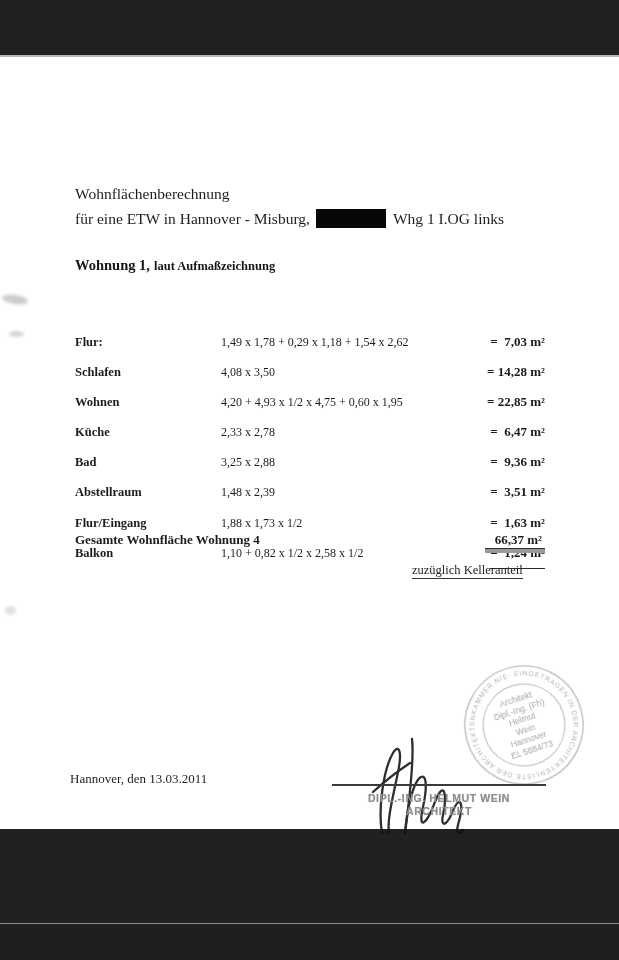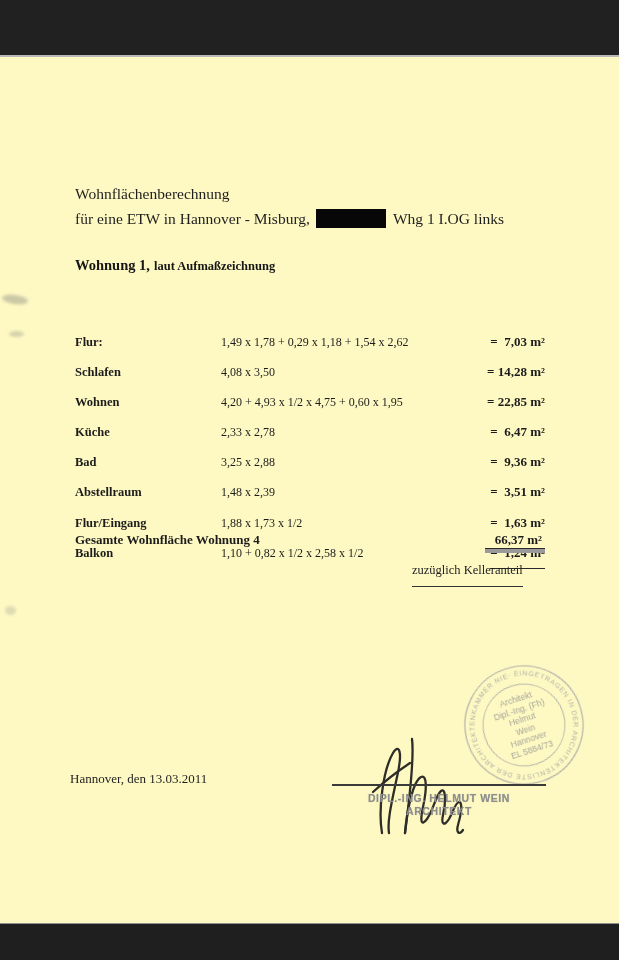--- a/index.html
+++ b/index.html
@@ -4,42 +4,42 @@
 <style>
   html,body{margin:0;padding:0;}
   body{
     width:619px;height:960px;position:relative;overflow:hidden;
     background:#212121;
     font-family:"Liberation Serif","DejaVu Serif",serif;
   }
   .top-band{position:absolute;left:0;top:0;width:619px;height:55px;background:#212121;border-bottom:2px solid #101010;}
   .bottom-band{position:absolute;left:0;top:923px;width:619px;height:37px;background:#1f1f1f;border-top:1px solid #8f8f8f;}
   .page{
-    position:absolute;left:0;top:55px;width:619px;height:868px;
-    background:#fef9c3;box-shadow:inset 0 2px 0 #b9b9b9;
+    position:absolute;left:0;top:55px;width:619px;height:774px;
+    background:#ffffff;box-shadow:inset 0 2px 0 #b9b9b9;
   }
   
   .doc-title{position:absolute;left:75px;top:126px;font-size:15.5px;line-height:25px;color:#1e1e1e;}
   .title-line2{display:flex;align-items:center;white-space:pre;}
   .redaction{display:inline-block;width:70px;height:19px;background:#070707;margin:0 7px 0 6px;}
   .section-head{position:absolute;left:75px;top:201px;color:#161616;}
   .section-head .big{font-size:14.5px;font-weight:bold;}
   .section-head .small{font-size:12.5px;font-weight:bold;}
   
   .calc-table{position:absolute;left:75px;top:236px;width:470px;color:#1c1c1c;}
   .row{display:grid;grid-template-columns:110px 1fr auto;align-items:baseline;height:30.1px;gap:36px;}
   .room{font-weight:bold;font-size:12.5px;}
   .calc{font-size:12px;margin-top:44px;}
   .result{font-weight:bold;font-size:13px;text-align:right;white-space:pre;}
   .u1{border-bottom:1.5px solid #2a2a2a;padding-bottom:8px;}
   .u2{border-bottom:1.5px solid #2a2a2a;box-shadow:0 4px 0 0 #9a9a9a;padding:0 3px 1px 10px;}
   .total-row .room{grid-column:1 / 3;font-size:13px;}
   .note{
     position:absolute;left:412px;top:508px;font-size:12.5px;color:#222;
-    border-bottom:1px solid #333;padding-bottom:8px;
+    border-bottom:1px solid #333;padding-bottom:0px;
   }
   
   .date-line{position:absolute;left:70px;top:716px;font-size:13px;color:#1e1e1e;}
   .sig-rule{position:absolute;left:332px;top:729px;width:214px;height:2px;background:#3a3a3a;}
   .sig-block{
     position:absolute;left:332px;top:737px;width:214px;text-align:center;
     font-family:"Liberation Sans","DejaVu Sans",sans-serif;color:#8d8d8d;
     font-weight:bold;letter-spacing:.6px;text-shadow:0 0 1px rgba(140,140,140,.6);
   }
   .sig-block .l1{font-size:10.5px;}

